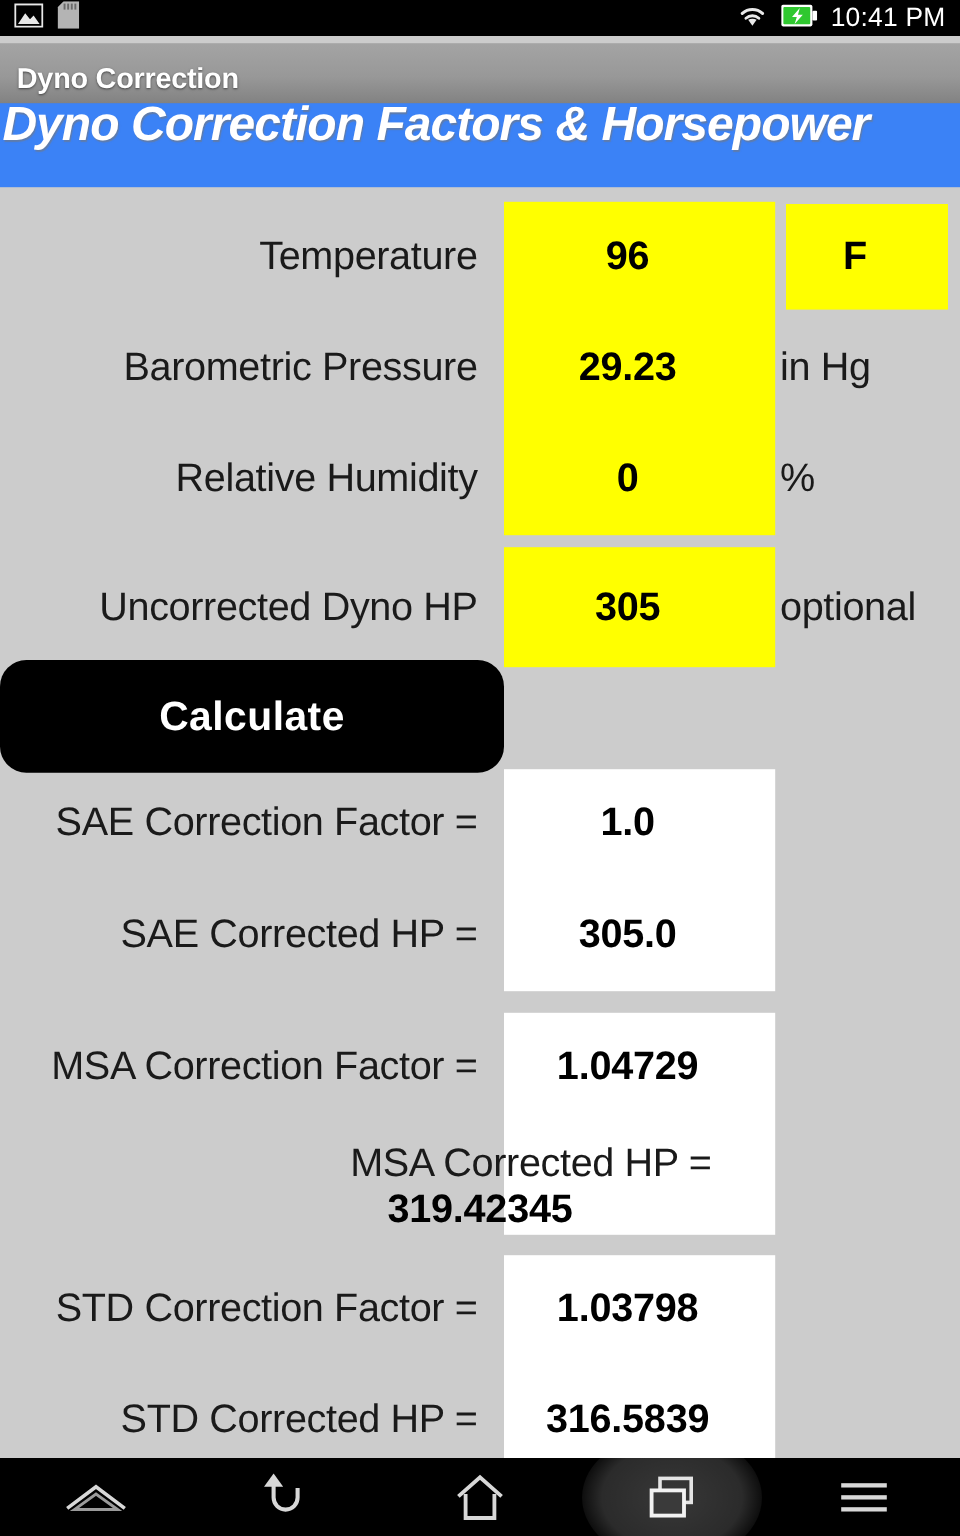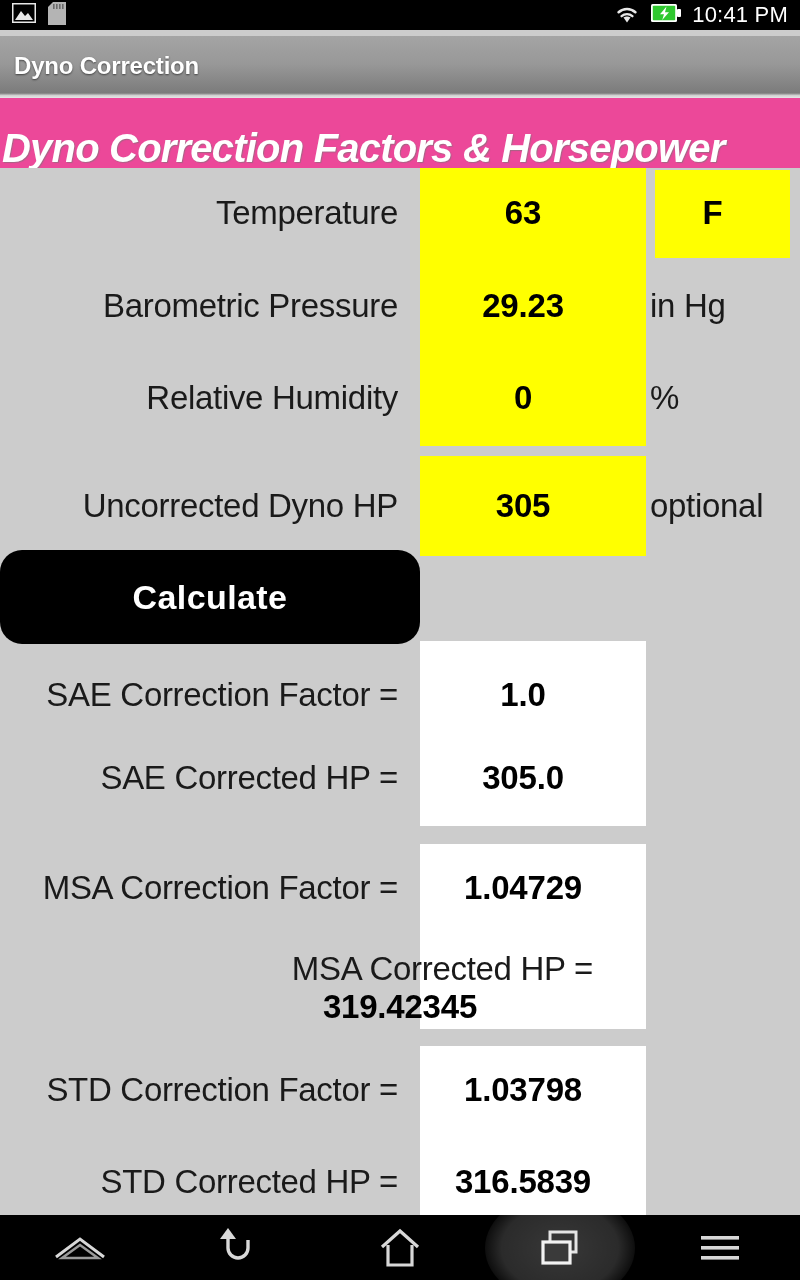--- a/index.html
+++ b/index.html
@@ -63,25 +63,25 @@
     padding-left: 14px;
     text-shadow: 0 1px 2px rgba(0,0,0,0.55);
     letter-spacing: -0.2px;
     line-height: 1;
     margin-top: -3px;
   }
 
   
   #banner {
     position: absolute;
-    left: 0; top: 98px;
+    left: 0; top: 86px;
     width: 800px; height: 70px;
-    background: #ec4899;
-    display: flex;
-    align-items: flex-end;
+    background: #3b82f6;
+    display: flex;
+    align-items: flex-start;
     overflow: hidden;
   }
   #banner-title {
     color: #ffffff;
     font-size: 40px;
     font-weight: bold;
     font-style: italic;
     white-space: nowrap;
     padding-left: 2px;
     letter-spacing: -0.8px;
@@ -160,21 +160,21 @@
     padding-left: 0;
     font-weight: bold;
     margin-left: 9px;
     color: #000;
   }
 
   #row-temp     { top: 10px;  height: 70px; }
   #row-baro     { top: 103px; height: 70px; }
   #row-humidity { top: 195px; height: 70px; }
   #row-dynohp   { top: 300px; height: 76px; }
-  #row-sae-cf   { top: 495px; height: 64px; }
+  #row-sae-cf   { top: 485px; height: 64px; }
   #row-sae-hp   { top: 578px; height: 64px; }
   #row-msa-cf   { top: 688px; height: 64px; }
   #row-msa-hp   { top: 782px; height: 64px; flex-direction: column; }
   #row-std-cf   { top: 890px; height: 64px; }
   #row-std-hp   { top: 982px; height: 64px; }
 
   
   #calculate-button {
     position: absolute;
     left: 0; top: 382px;
@@ -274,21 +274,21 @@
 
     <div class="panel yellow" id="panel-env"></div>
     <div class="panel yellow" id="panel-hp"></div>
     <div class="panel yellow" id="panel-unit"></div>
     <div class="panel white" id="panel-sae"></div>
     <div class="panel white" id="panel-msa"></div>
     <div class="panel white" id="panel-std"></div>
 
     <div class="row" id="row-temp">
       <div class="label">Temperature</div>
-      <div class="value">63</div>
+      <div class="value">96</div>
       <div class="unit boxed">F</div>
     </div>
 
     <div class="row" id="row-baro">
       <div class="label">Barometric Pressure</div>
       <div class="value">29.23</div>
       <div class="unit">in Hg</div>
     </div>
 
     <div class="row" id="row-humidity">

